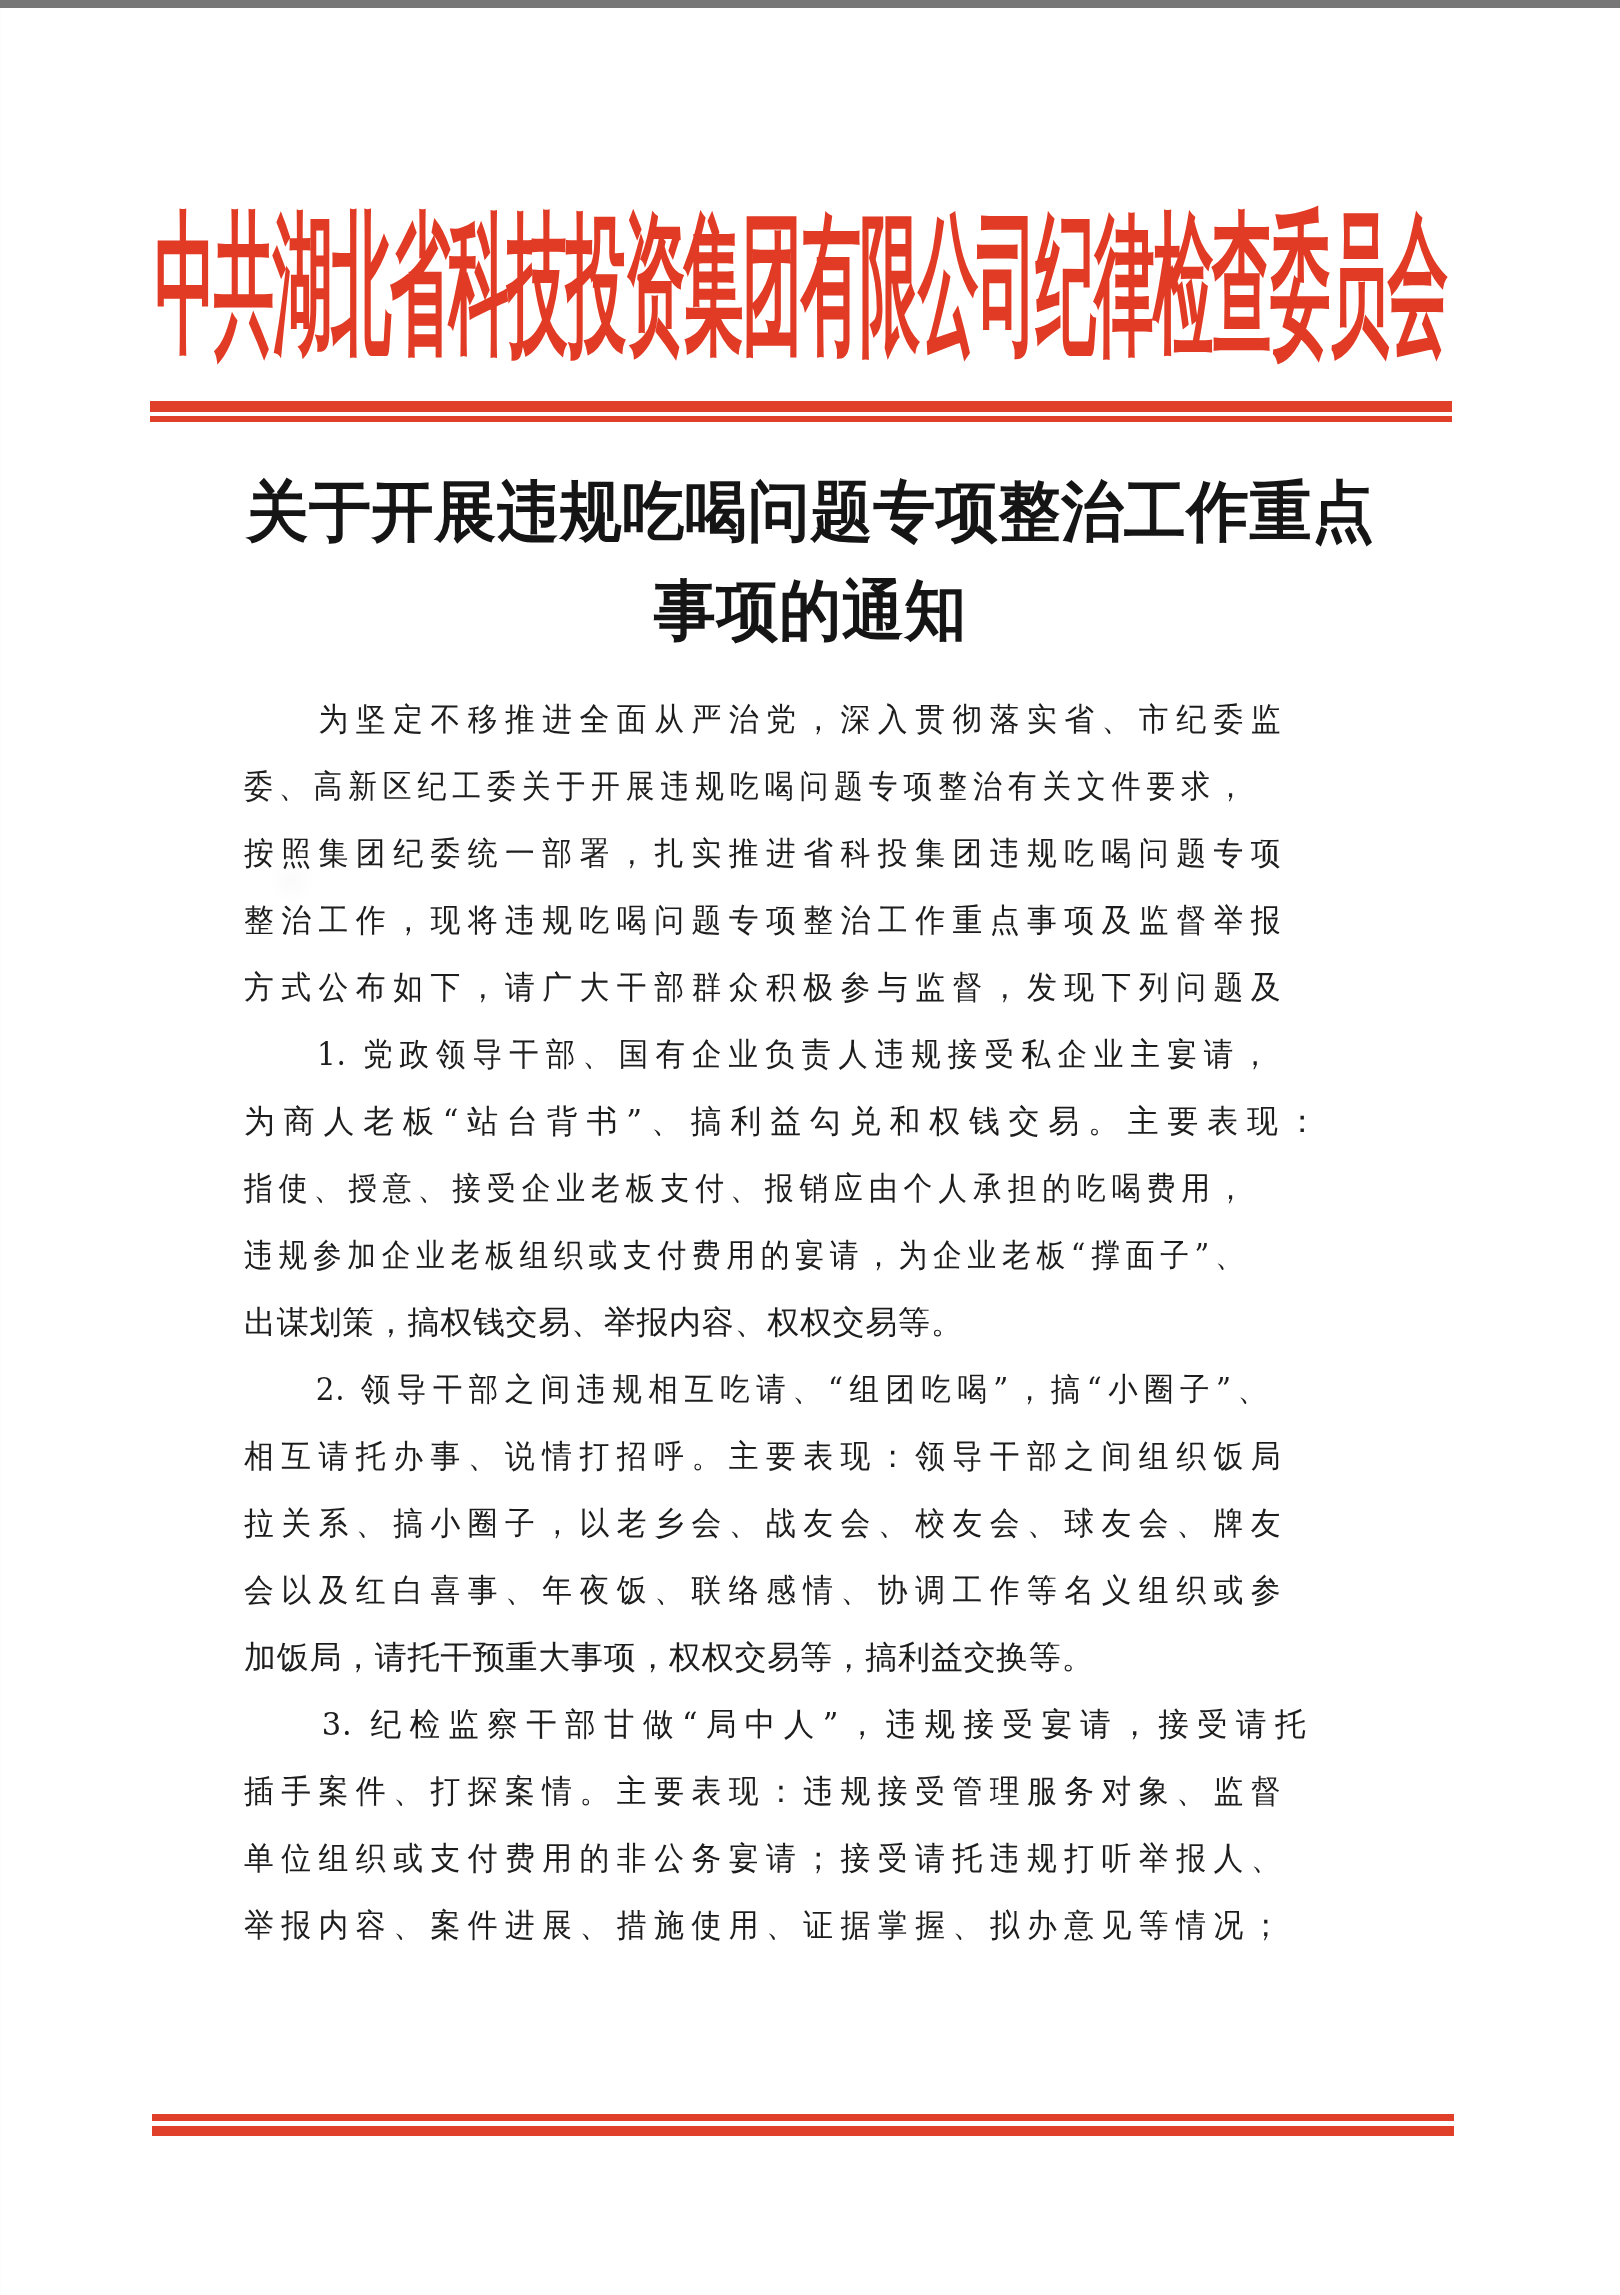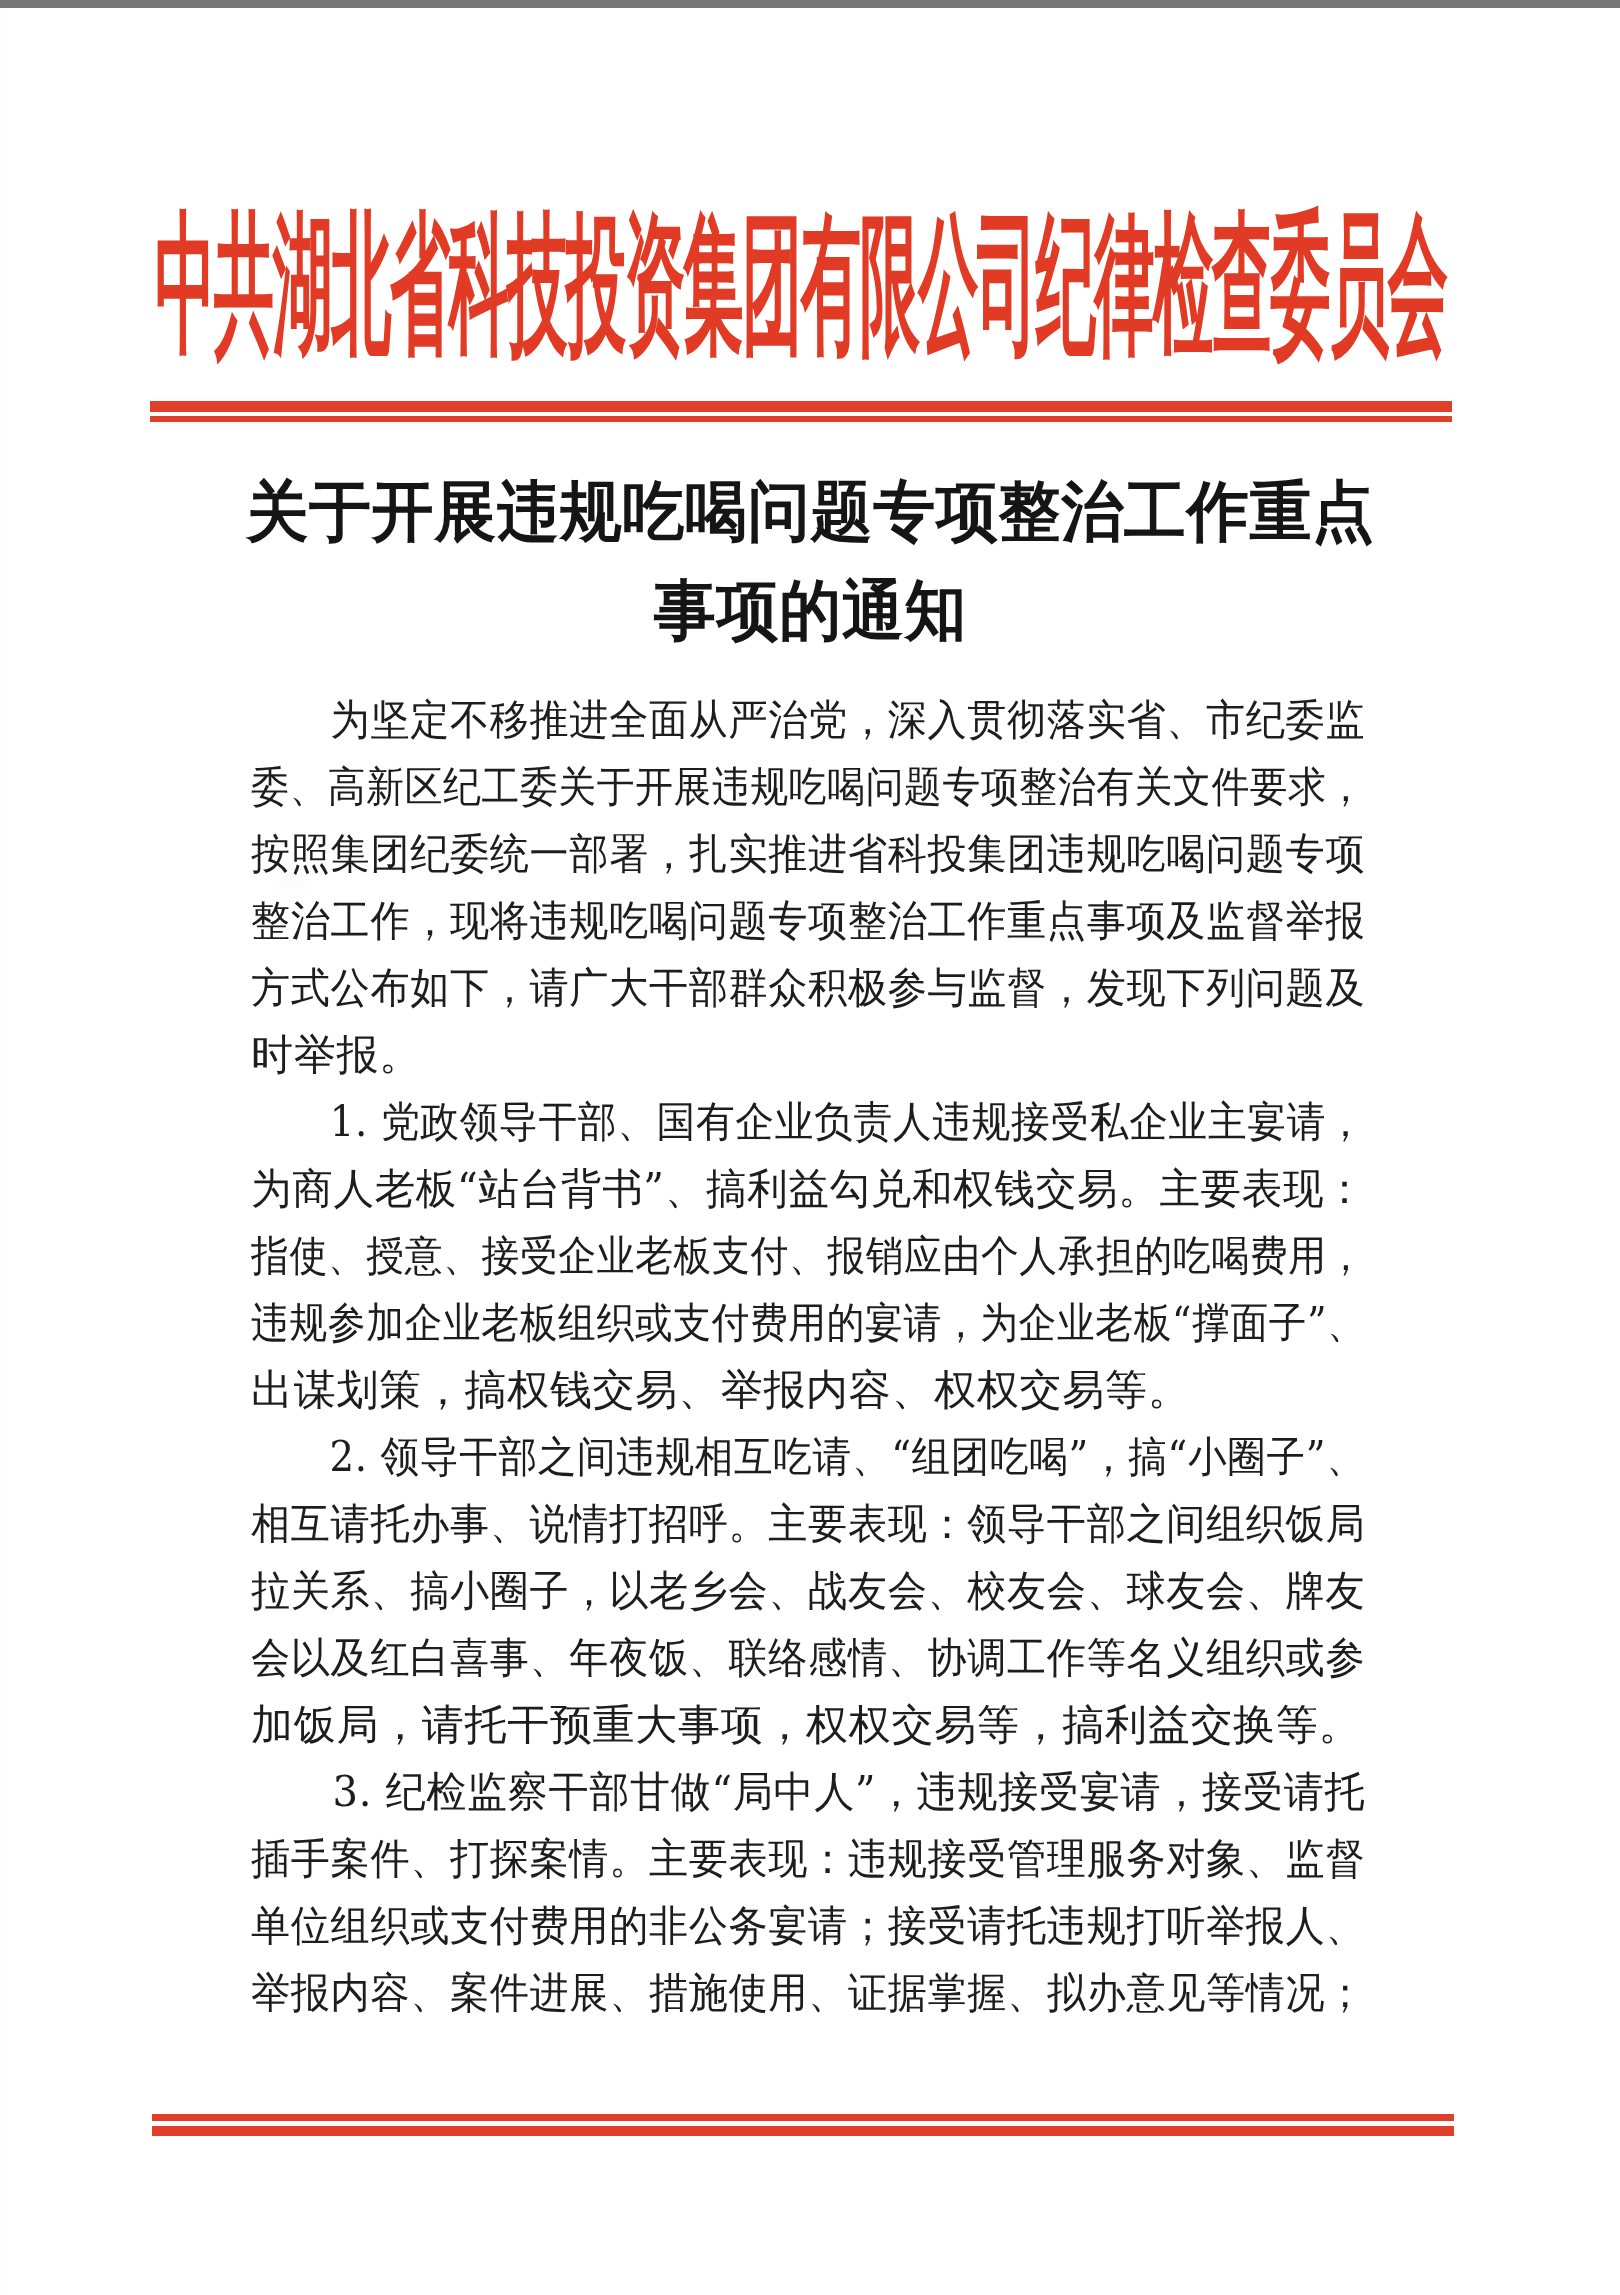--- a/index.html
+++ b/index.html
@@ -76,24 +76,24 @@
     font-size: 62px;
     line-height: 93px;
     letter-spacing: 0.7px;
     transform: scaleY(1.06);
     transform-origin: top center;
   }
 
   
   .body-block {
     position: absolute;
-    left: 251px;
+    left: 244px;
     top: 678px;
     width: 1113px;
-    font-size: 42px;
+    font-size: 32px;
     color: #1d1d1d;
   }
   .line {
     height: 67px;
     line-height: 67px;
     white-space: nowrap;
     text-align: justify;
     text-align-last: justify;
     letter-spacing: 0.7px;
   }
@@ -117,21 +117,20 @@
     <div>关于开展违规吃喝问题专项整治工作重点</div>
     <div>事项的通知</div>
   </div>
 
   <div class="body-block">
     <div class="line" style="transform-origin: left center; transform: scaleX(0.9319);">　　为坚定不移推进全面从严治党，深入贯彻落实省、市纪委监</div>
     <div class="line" style="transform-origin: left center; transform: scaleX(0.8997);">委、高新区纪工委关于开展违规吃喝问题专项整治有关文件要求，</div>
     <div class="line" style="transform-origin: left center; transform: scaleX(0.9319);">按照集团纪委统一部署，扎实推进省科投集团违规吃喝问题专项</div>
     <div class="line" style="transform-origin: left center; transform: scaleX(0.9319);">整治工作，现将违规吃喝问题专项整治工作重点事项及监督举报</div>
     <div class="line" style="transform-origin: left center; transform: scaleX(0.9319);">方式公布如下，请广大干部群众积极参与监督，发现下列问题及</div>
-    <div class="line short">时举报。</div>
     <div class="line" style="transform-origin: left center; transform: scaleX(0.9222);">　　1. 党政领导干部、国有企业负责人违规接受私企业主宴请，</div>
     <div class="line" style="transform-origin: left center; transform: scaleX(0.9653);">为商人老板“站台背书”、搞利益勾兑和权钱交易。主要表现：</div>
     <div class="line" style="transform-origin: left center; transform: scaleX(0.8997);">指使、授意、接受企业老板支付、报销应由个人承担的吃喝费用，</div>
     <div class="line" style="transform-origin: left center; transform: scaleX(0.8988);">违规参加企业老板组织或支付费用的宴请，为企业老板“撑面子”、</div>
     <div class="line short">出谋划策，搞权钱交易、举报内容、权权交易等。</div>
     <div class="line" style="transform-origin: left center; transform: scaleX(0.9197);">　　2. 领导干部之间违规相互吃请、“组团吃喝”，搞“小圈子”、</div>
     <div class="line" style="transform-origin: left center; transform: scaleX(0.9319);">相互请托办事、说情打招呼。主要表现：领导干部之间组织饭局</div>
     <div class="line" style="transform-origin: left center; transform: scaleX(0.9319);">拉关系、搞小圈子，以老乡会、战友会、校友会、球友会、牌友</div>
     <div class="line" style="transform-origin: left center; transform: scaleX(0.9319);">会以及红白喜事、年夜饭、联络感情、协调工作等名义组织或参</div>
     <div class="line short">加饭局，请托干预重大事项，权权交易等，搞利益交换等。</div>

